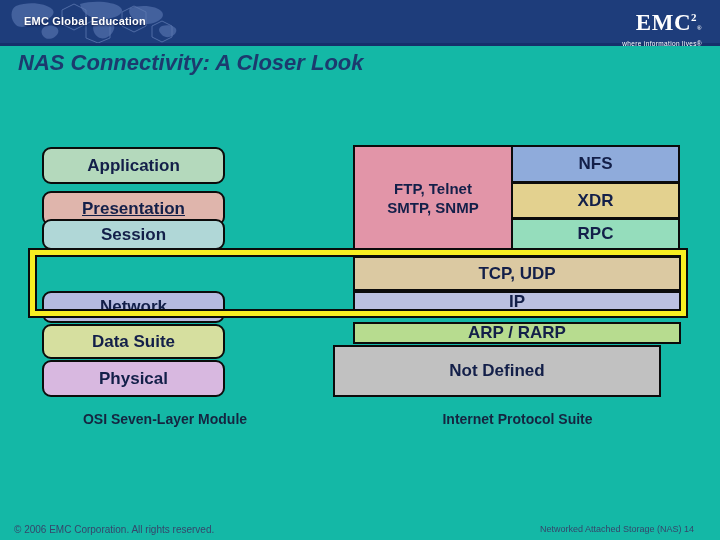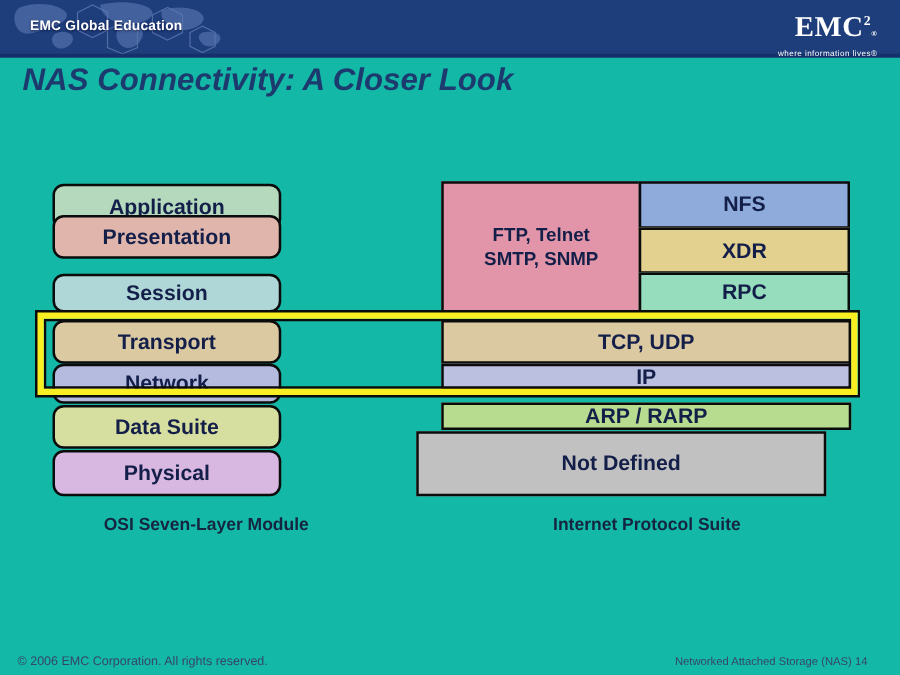--- a/index.html
+++ b/index.html
@@ -24,21 +24,21 @@
     font-family:"Liberation Serif", serif; font-weight:bold; font-size:23px;
     line-height:22px; letter-spacing:.5px;
   }
   .emc-word sup { font-size:11px; }
   .emc-word .reg { font-size:6px; vertical-align:baseline; }
   .tagline { font-size:6.5px; letter-spacing:.35px; margin-top:1px; }
 
   
   .title {
     position:absolute; left:18px; top:50px; margin:0;
-    font-size:25px; font-style:italic; font-weight:bold; color:#1c3a6e;
+    font-size:22px; font-style:italic; font-weight:bold; color:#1c3a6e;
     white-space:nowrap;
   }
 
   
   .box {
     position:absolute; box-sizing:border-box; border:2px solid #0b0b0b;
     display:flex; align-items:center; justify-content:center;
     font-weight:bold; font-size:17px; color:#131f49; z-index:2;
     text-align:center; line-height:1.15;
   }
@@ -91,23 +91,22 @@
     <span class="brand-left">EMC Global Education</span>
     <div class="brand-right">
       <div class="emc-word"><span>EMC</span><sup>2</sup><span class="reg">®</span></div>
       <div class="tagline">where information lives®</div>
     </div>
   </div>
 
   <h1 class="title">NAS Connectivity: A Closer Look</h1>
 
   <div class="box osi" style="top: 147px; height: 37px; background: rgb(180, 217, 188);">Application</div>
-  <div class="box osi" style="top: 172px; height: 35px; background: rgb(223, 181, 172);">Presentation</div>
+  <div class="box osi" style="top: 191px; height: 35px; background: rgb(223, 181, 172); text-decoration: underline;">Presentation</div>
   <div class="box osi" style="top: 219px; height: 31px; background: rgb(176, 215, 215);">Session</div>
-  <div class="box osi" style="top: 256px; height: 35px; background: rgb(219, 201, 162);">Transport</div>
   <div class="box osi" style="top: 291px; height: 32px; background: rgb(181, 186, 223);">Network</div>
   <div class="box osi" style="top: 324px; height: 35px; background: rgb(214, 223, 159);">Data Suite</div>
   <div class="box osi" style="top: 360px; height: 37px; background: rgb(216, 184, 224);">Physical</div>
 
   <div class="box" style="left: 353px; top: 145px; width: 160px; height: 105px; background: rgb(226, 149, 168);">
     <div class="pink-lines">
       <div>FTP, Telnet</div>
       <div>SMTP, SNMP</div>
     </div>
   </div>

